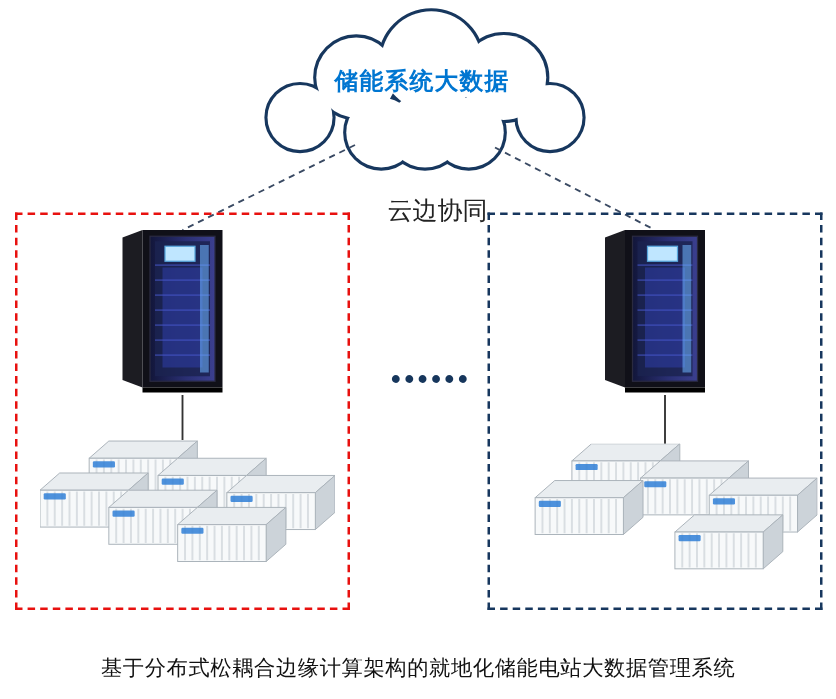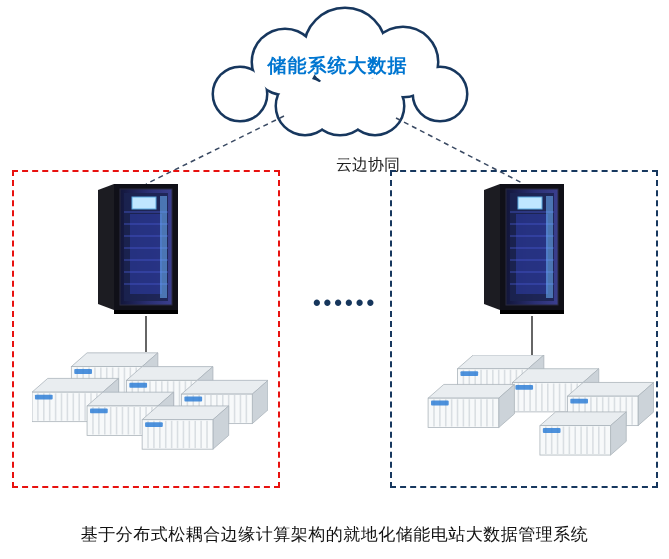--- a/index.html
+++ b/index.html
@@ -5,22 +5,22 @@
   html,body{margin:0;padding:0;background:#ffffff;}
   body{font-family:"Liberation Sans","DejaVu Sans",sans-serif;}
   .canvas{position:relative;width:669px;height:559px;background:#ffffff;overflow:hidden;margin:0 auto;}
 
   .cloud-wrap{position:absolute;left:195px;top:4px;width:285px;height:140px;}
   .cloud-text{position:absolute;left:195px;top:52px;width:285px;text-align:center;
     color:#0076d1;font-size:19px;font-weight:bold;line-height:27px;letter-spacing:1px;}
 
   .overlay{position:absolute;left:0;top:0;width:669px;height:559px;pointer-events:none;}
 
-  .edge-label{position:absolute;left:300px;top:155px;width:100px;text-align:right;
-    color:#222222;font-size:16px;}
+  .edge-label{position:absolute;left:300px;top:155px;width:100px;text-align:center;
+    color:#222222;font-size:20px;}
 
   .zone{position:absolute;top:170px;width:268px;height:318px;box-sizing:border-box;}
   .zone-left{left:12px;border:2px dashed #e8110f;}
   .zone-right{left:390px;border:2px dashed #17375e;}
 
   .server{position:absolute;width:100px;height:132px;}
   .server-left{left:90px;top:184px;}
   .server-right{left:476px;top:184px;}
 
   .cluster{position:absolute;width:236px;height:104px;}

